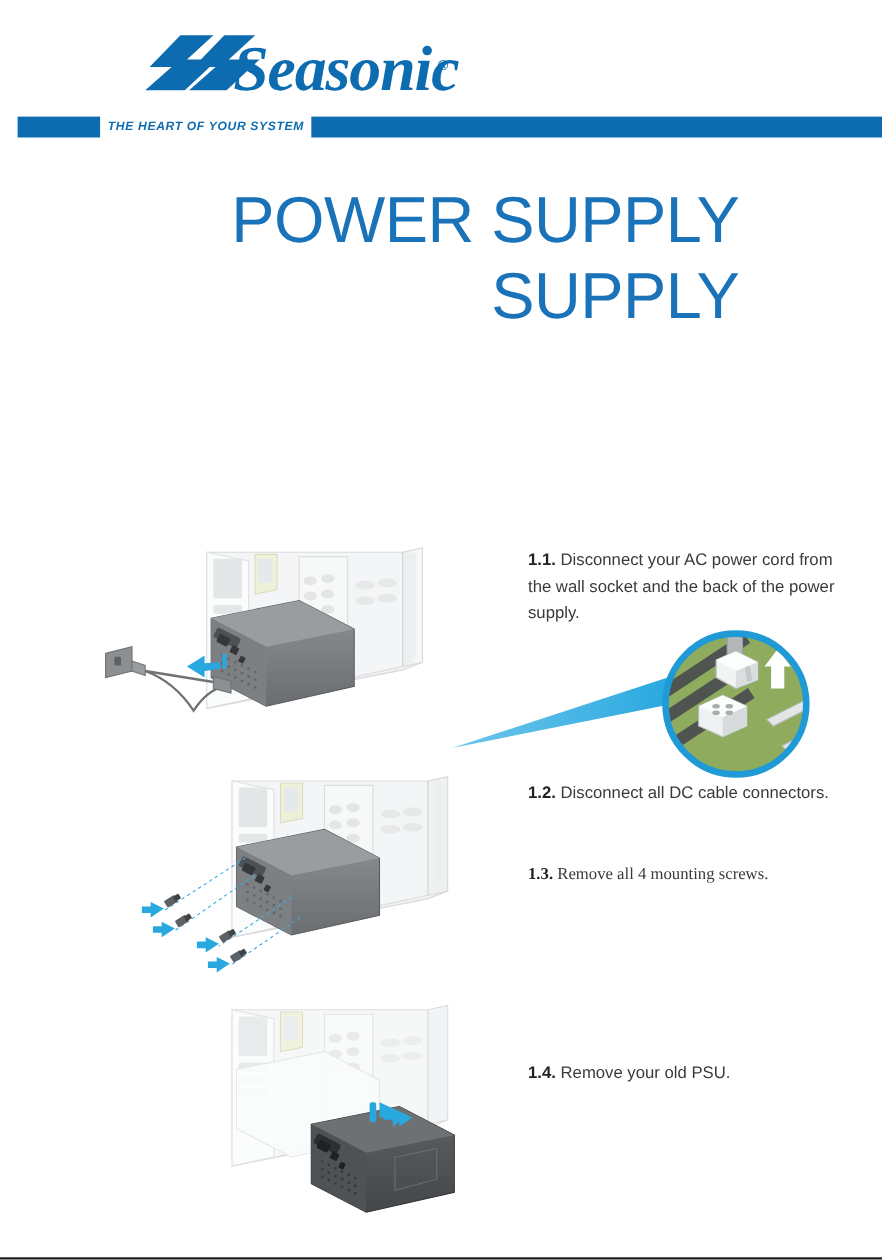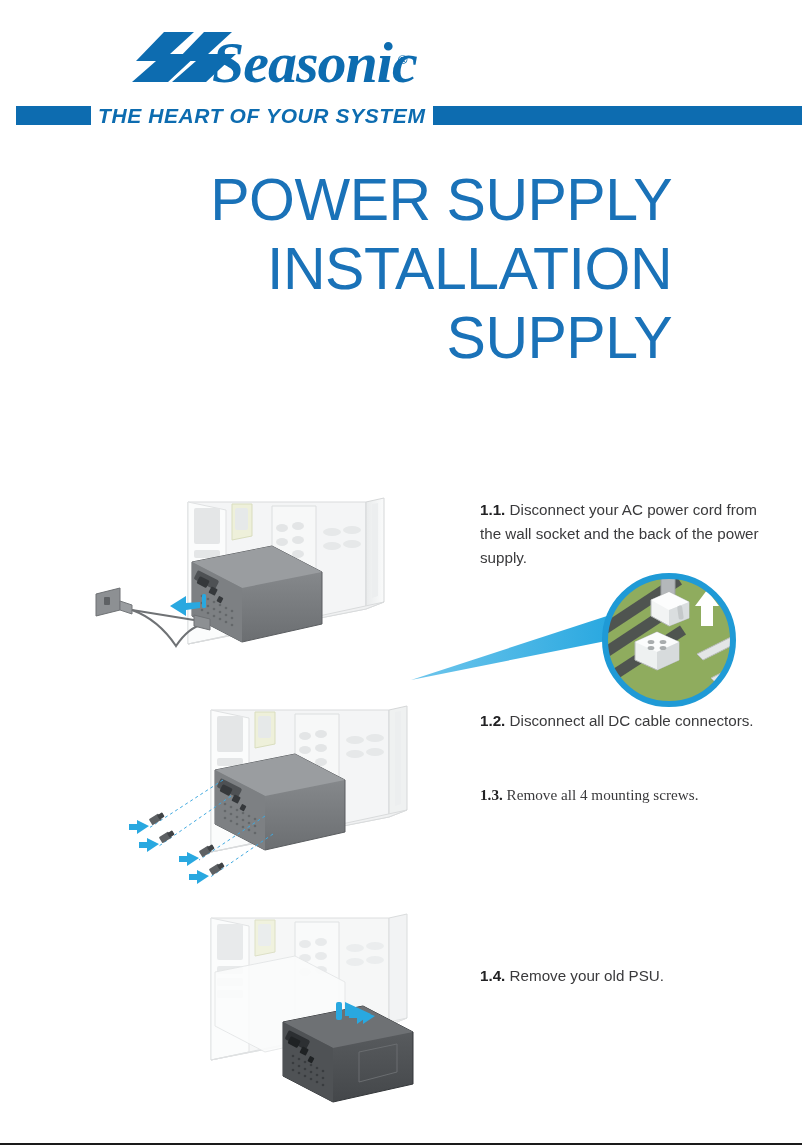--- a/index.html
+++ b/index.html
@@ -22,21 +22,21 @@
     position:absolute;left:382px;top:53px;
     font-size:13px;color:#0d6cb0;font-weight:700;line-height:1;
   }
   .tagbar{position:absolute;left:0;top:106px;width:802px;height:19px;background:#0d6cb0;}
   .tagtext-mask{
     position:absolute;left:75px;top:104px;height:23px;
     background:#ffffff;padding:0 7px;
     display:flex;align-items:center;
   }
   .tagtext{
-    font-size:21px;font-weight:700;font-style:italic;
+    font-size:11px;font-weight:700;font-style:italic;
     color:#0d6cb0;letter-spacing:.6px;white-space:nowrap;
     line-height:1;
   }
 
   
   .maintitle{
     position:absolute;left:36px;top:166px;width:620px;
     font-size:59px;line-height:69px;
     font-weight:300;color:#1a72b8;
     letter-spacing:-0.5px;
@@ -96,21 +96,20 @@
     <span class="reg">®</span>
 
     <div class="tagbar"></div>
     <div class="tagtext-mask">
       <span class="tagtext">THE HEART OF YOUR SYSTEM</span>
     </div>
   </div>
 
   <div class="maintitle">
     <div>POWER SUPPLY</div>
-    <div>INSTALLATION</div>
     <div>SUPPLY</div>
   </div>
 
 
   <div class="steptext s11">
     <b>1.1.</b><span> Disconnect your AC power cord from the wall socket and the back of the power supply.</span>
   </div>
 
   <div class="steptext s12">
     <b>1.2.</b><span> Disconnect all DC cable connectors.</span>

